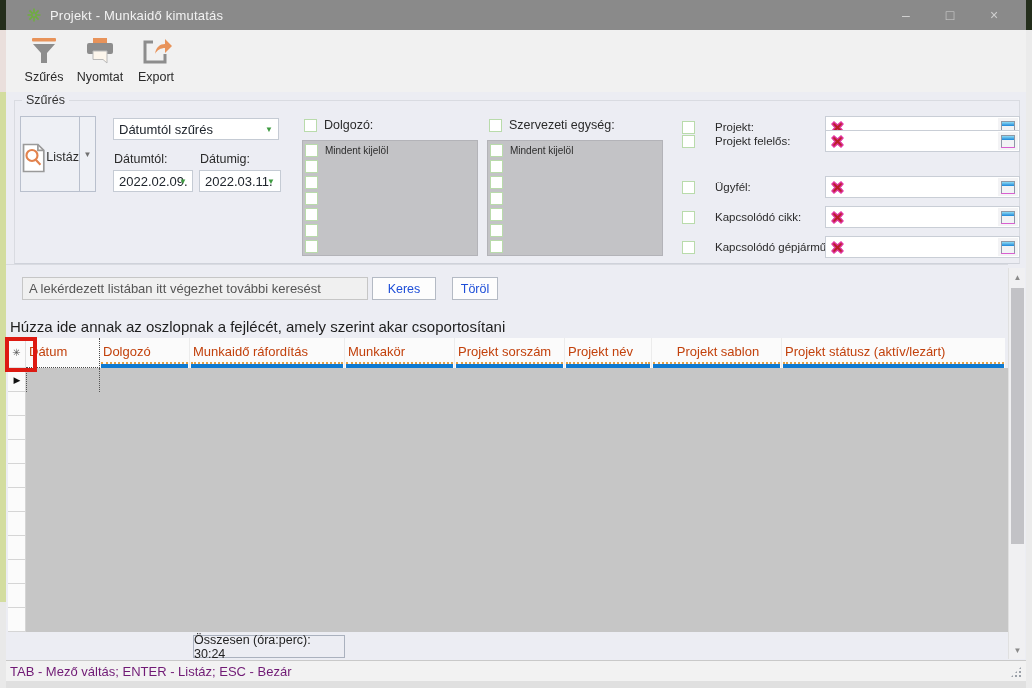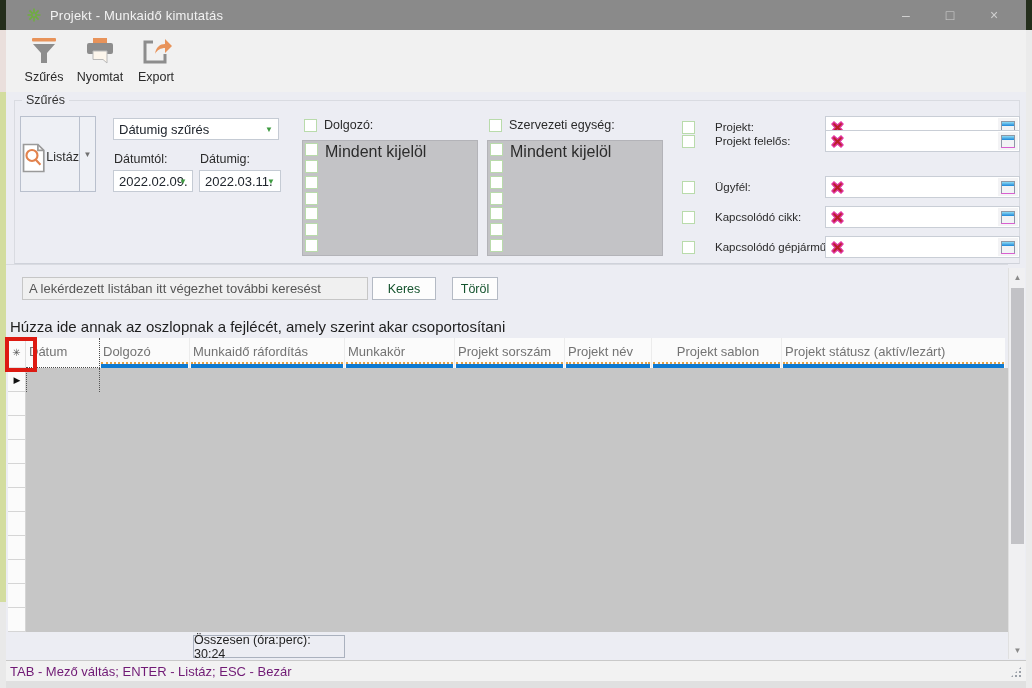--- a/index.html
+++ b/index.html
@@ -41,44 +41,44 @@
 
   .combo { position:absolute; height:22px; background:#fff; border:1px solid #c5cbd4; display:flex; align-items:center; padding:0 5px; font-size:13px; color:#20262e; }
   .combo .arrow { position:absolute; right:5px; font-size:8px; color:#3f9b41; }
   .field-label { position:absolute; font-size:12.5px; color:#2a2a2a; white-space:nowrap; }
 
   
   .cb { width:13px; height:13px; background:#fff; border:1px solid #b9dbab; display:inline-block; flex:none; }
 
   .check-group-label { position:absolute; display:flex; align-items:center; gap:7px; font-size:12.5px; color:#2a2a2a; }
   .chk-list { position:absolute; width:176px; height:116px; background:#c3c3c6; border:1px solid #b3b3b8; padding:2px 0 0 2px; display:flex; flex-direction:column; }
-  .chk-row { display:flex; gap:7px; height:16px; margin-bottom:1px; font-size:16px; color:#2c2c2c; }
+  .chk-row { display:flex; align-items:center; gap:7px; height:16px; margin-bottom:1px; font-size:10px; color:#2c2c2c; }
 
   
   .lookup-row { position:absolute; left:674px; width:338px; height:22px; display:flex; align-items:center; }
   .lookup-row .lbl { width:110px; font-size:11.5px; color:#2a2a2a; white-space:nowrap; margin-left:20px; }
   .lookup-input { position:relative; flex:1; height:22px; background:#fff; border:1px solid #c9ced6; display:flex; align-items:center; }
   .xicon { margin-left:4px; }
   .picker-btn { position:absolute; right:1px; top:1px; width:20px; height:18px; background:#f3f3f5; display:flex; align-items:center; justify-content:center; }
   .win-glyph { width:14px; height:13px; border:1px solid #8f98a5; background:#f2f3f5; position:relative; }
   .win-glyph::before { content:""; position:absolute; left:0; top:0; right:0; height:4px; background:linear-gradient(#8fdcf5,#1c86d9); }
   .win-glyph::after { content:""; position:absolute; left:-1px; right:-1px; bottom:-1px; height:1px; background:#d95fd0; }
 
   
   .search-panel { position:absolute; left:0; top:264px; width:1002px; height:46px; background:#ecedf3; border-top:1px solid #d9dbe1; }
   .search-input { position:absolute; left:16px; top:12px; width:346px; height:23px; background:#f0f0f0; border:1px solid #c6c6c6; font-size:13px; color:#444; padding:0 6px; font-family:"Liberation Sans",sans-serif; }
   .search-input::placeholder { color:#555; opacity:1; }
-  .btn { position:absolute; top:12px; height:23px; background:#fdfdfd; border:1px solid #b4bac4; font-size:12.5px; color:#14532d; font-family:"Liberation Sans",sans-serif; }
+  .btn { position:absolute; top:12px; height:23px; background:#fdfdfd; border:1px solid #b4bac4; font-size:12.5px; color:#1d4ed8; font-family:"Liberation Sans",sans-serif; }
 
   .group-hint { position:absolute; left:4px; top:318px; font-size:15px; color:#1e1e1e; }
 
   
   .grid-header { position:absolute; left:2px; top:338px; height:30px; display:flex; background:#fbfbfb; }
   .hdr-ind { width:18px; border-right:1px solid #e0e0e0; border-bottom:1px solid #e0e0e0; display:flex; align-items:center; justify-content:center; font-size:10px; color:#555; background:#fbfbfb; }
-  .hdr-cell { position:relative; border-right:1px solid #ececec; font-size:13px; color:#737373; padding:6px 0 0 3px; white-space:nowrap; overflow:hidden; background:#fbfbfb; }
+  .hdr-cell { position:relative; border-right:1px solid #ececec; font-size:13px; color:#c2410c; padding:6px 0 0 3px; white-space:nowrap; overflow:hidden; background:#fbfbfb; }
   .hdr-cell .bluebar { position:absolute; left:1px; right:1px; bottom:0; height:4px; background:#0f7ad1; }
   .hdr-cell .dotbar  { position:absolute; left:1px; right:1px; bottom:4px; height:0; border-top:2px dotted #e2a24a; }
   .hdr-datum { border-bottom:1px dotted #4a4a4a; border-right:1px dotted #4a4a4a; }
 
   .grid-body { position:absolute; left:20px; top:368px; width:982px; height:264px; background:#c6c6c6; }
   .row-ind-col { position:absolute; left:2px; top:368px; width:18px; height:288px; background:#fbfbfb; border-right:1px solid #d5d5d5;
      background-image:repeating-linear-gradient(#fbfbfb 0 23px, #d5d5d5 23px 24px); }
   .cur-row { position:absolute; left:2px; top:368px; width:18px; height:24px; display:flex; align-items:center; justify-content:center; color:#111; font-size:9px; }
   .first-cell-outline { position:absolute; left:20px; top:368px; width:74px; height:24px; border-left:1px dotted #555; border-right:1px dotted #555; }
 
@@ -167,21 +167,21 @@
           <circle cx="13" cy="15" r="6.5" fill="none" stroke="#e2824d" stroke-width="2.5"></circle>
           <line x1="17.5" y1="20" x2="23" y2="26" stroke="#e2824d" stroke-width="2.5"></line>
         </svg>
         <span class="lbl">Listáz</span>
       </div>
       <div class="listaz-drop">
           <span>▼</span>
         </div>
 
       <div class="combo" style="left:105px; top:26px; width:166px;">
-        <span>Dátumig szűrés</span>
+        <span>Dátumtól szűrés</span>
         <span class="arrow">▼</span>
       </div>
 
       <div class="field-label" style="left:106px; top:60px;">Dátumtól:</div>
       <div class="field-label" style="left:192px; top:60px;">Dátumig:</div>
 
       <div class="combo" style="left:105px; top:78px; width:80px;">
         <span>2022.02.09.</span>
         <span class="arrow">▼</span>
       </div>

